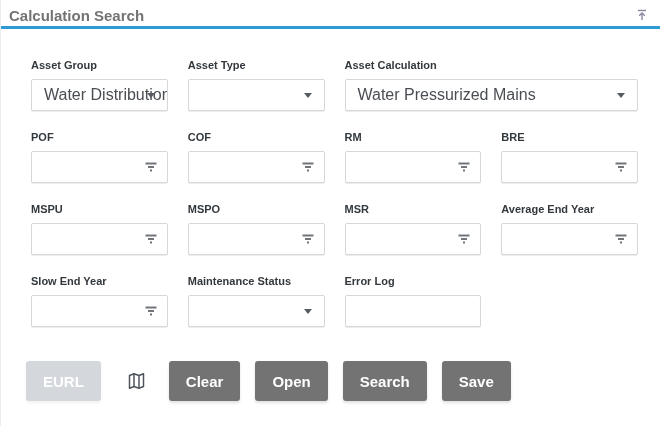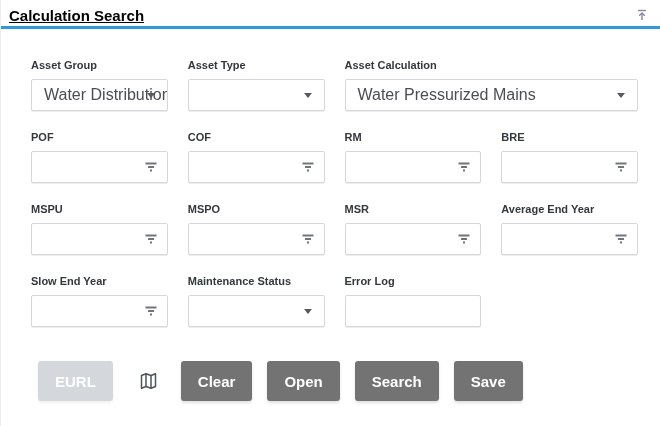--- a/index.html
+++ b/index.html
@@ -16,22 +16,21 @@
     height:22px;
     padding:4px 8px 0 8px;
     display:flex;
     justify-content:space-between;
     align-items:center;
     border-bottom:3px solid #2e9bd5;
   }
   .title{
     font-size:15px;
     font-weight:700;
-    color:#000000;
-    text-decoration:underline;
+    color:#737373;
   }
   .collapse-btn{
     background:none;border:none;padding:0 4px;cursor:pointer;line-height:0;
   }
   .form{
     padding:30px 22px 0 30px;
     display:grid;
     grid-template-columns:repeat(4,1fr);
     column-gap:17px;
     row-gap:22px;
@@ -95,21 +94,20 @@
     right:8px;top:50%;
     transform:translateY(-50%);
     background:none;border:none;
     padding:2px;line-height:0;cursor:pointer;
   }
   .actions{
     margin-top:34px;
     padding-left:25px;
     display:flex;
     align-items:center;
-    margin-left:12px;
   }
   .btn{
     height:40px;
     padding:0 17px;
     background:#737373;
     color:#ffffff;
     font-weight:700;
     font-size:15px;
     border:none;
     border-radius:3px;

